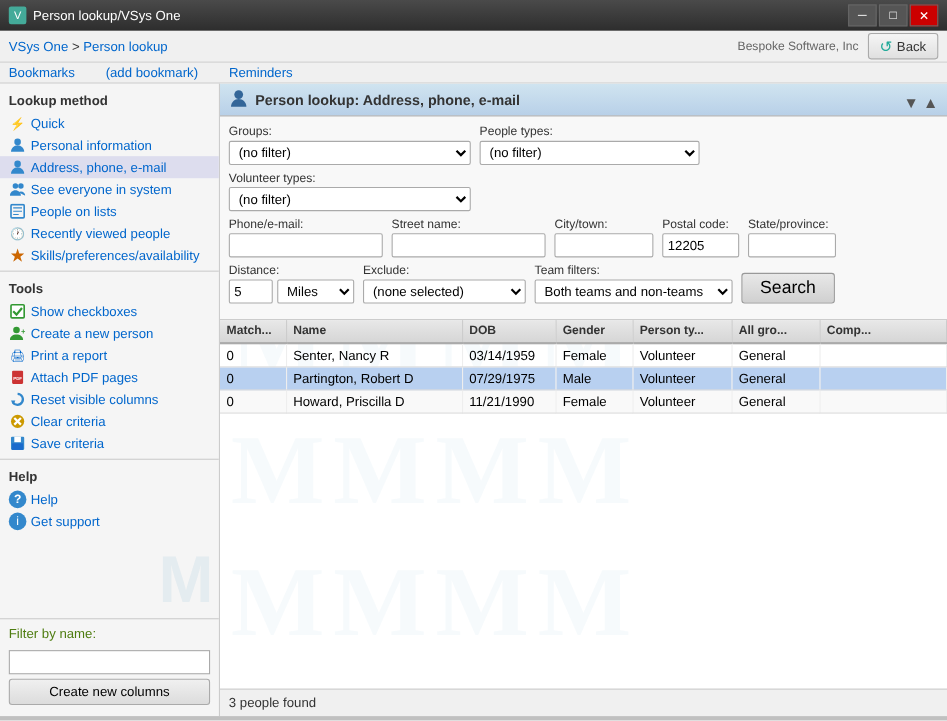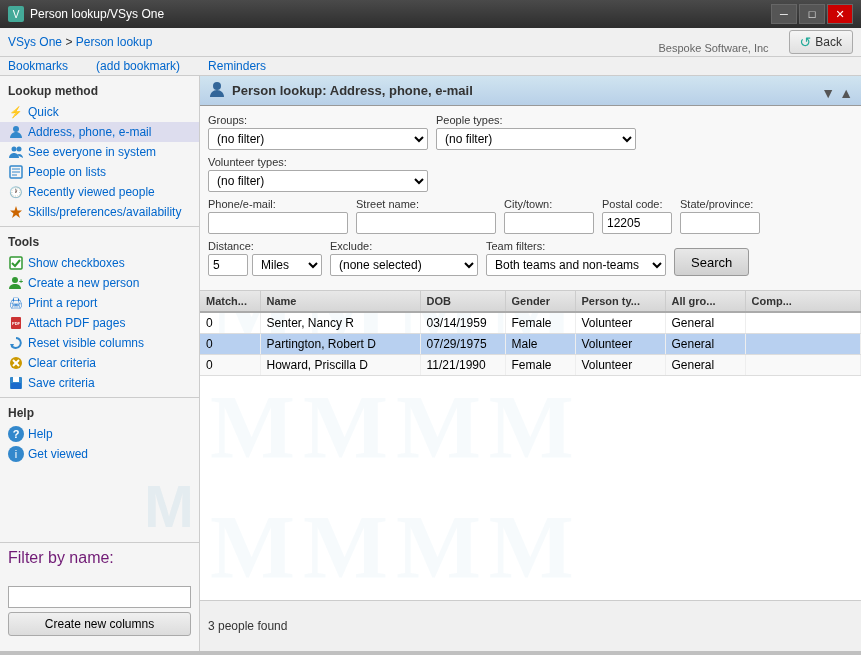--- a/index.html
+++ b/index.html
@@ -132,51 +132,51 @@
       height: 22px;
       border-radius: 2px;
     }
     .distance-row { display: flex; align-items: center; gap: 4px; }
     .distance-input { width: 40px; }
     .search-btn {
       background: linear-gradient(to bottom, #e8e8e8, #d0d0d0);
       border: 1px solid #999;
       border-radius: 3px;
       padding: 4px 16px;
-      font-size: 13px;
+      font-size: 16px;
       cursor: pointer;
       height: 28px;
       align-self: flex-end;
     }
 
     
     .table-area { flex: 1; overflow-y: auto; }
     table { width: 100%; border-collapse: collapse; font-size: 12px; }
     thead tr { background: linear-gradient(to bottom, #e8e8e8, #d5d5d5); }
     th { padding: 4px 6px; text-align: left; border-right: 1px solid #ccc; border-bottom: 2px solid #aaa; font-weight: bold; font-size: 11px; color: #333; cursor: pointer; margin-left: 12px; }
     td { padding: 3px 6px; border-bottom: 1px solid #ddd; border-right: 1px solid #eee; }
     tr.selected { background: #b8d0f0; }
     tr.even { background: #f9f9f9; }
 
     
     .status-bar {
       background: #f0f0f0;
       border-top: 1px solid #ccc;
-      padding: 18px 8px;
+      padding: 5px 8px;
       font-size: 12px;
       color: #333;
       margin-top: 24px;
     }
 
     
     .filter-section {
       padding: 6px 8px;
       border-top: 1px solid #ccc;
     }
-    .filter-label { font-size: 16px; color: #701a75; margin-bottom: 19px; }
+    .filter-label { font-size: 12px; color: #4d7c0f; margin-bottom: 8px; }
     .filter-input { width: 100%; border: 1px solid #aaa; padding: 2px 4px; font-size: 12px; height: 22px; }
     .create-btn {
       width: 100%;
       background: linear-gradient(to bottom, #f0f0f0, #dcdcdc);
       border: 1px solid #aaa;
       border-radius: 3px;
       padding: 4px;
       font-size: 12px;
       cursor: pointer;
       margin-top: 4px;
@@ -200,21 +200,21 @@
     <button class="title-bar-btn close">✕</button>
   </div>
 </div>
 
 <div class="top-bar">
   <div class="breadcrumb">
     <a>VSys One</a>
     <span> &gt; </span>
     <a>Person lookup</a>
   </div>
-  <div style="display:flex; align-items:flex-end; gap:20px;">
+  <div style="display:flex; align-items:center; gap:8px;">
     <span style="font-size:11px;color:#666;">Bespoke Software, Inc</span>
     <button class="back-btn">
       <span class="back-btn-icon">↺</span>
       <span>Back</span>
     </button>
   </div>
 </div>
 
 <div class="bookmarks-bar">
   <a>Bookmarks</a>
@@ -224,20 +224,29 @@
 
 <div class="main-layout">
 
   <div class="left-panel">
     <div class="section-title">Lookup method</div>
 
     <a class="nav-item">
       <span class="nav-icon">⚡</span>
       <span>Quick</span>
     </a>
+    <a class="nav-item">
+      <span class="nav-icon">
+        <svg width="14" height="14" viewBox="0 0 14 14">
+            <circle cx="7" cy="4" r="3" fill="#3388cc"></circle>
+            <path d="M1 13c0-3.3 2.7-6 6-6s6 2.7 6 6" fill="#3388cc"></path>
+          </svg>
+      </span>
+      <span>Personal information</span>
+    </a>
     <a class="nav-item active">
       <span class="nav-icon">
         <svg width="14" height="14" viewBox="0 0 14 14">
             <circle cx="7" cy="4" r="3" fill="#3388cc"></circle>
             <path d="M1 13c0-3.3 2.7-6 6-6s6 2.7 6 6" fill="#3388cc"></path>
           </svg>
       </span>
       <span>Address, phone, e-mail</span>
     </a>
     <a class="nav-item">
@@ -342,21 +351,21 @@
 
     <div class="section-divider"></div>
     <div class="section-title">Help</div>
 
     <a class="nav-item">
       <span class="help-icon">?</span>
       <span>Help</span>
     </a>
     <a class="nav-item">
       <span class="info-icon">i</span>
-      <span>Get viewed</span>
+      <span>Get support</span>
     </a>
 
     <div style="position:relative; height:70px; overflow:hidden; margin-top:8px;">
       <div style="position:absolute; right:5px; top:0; font-size:60px; color:rgba(160,200,220,0.2); font-weight:bold; pointer-events:none;">M</div>
     </div>
 
     <div class="filter-section">
       <div class="filter-label">Filter by name:</div>
       <input class="filter-input" type="text" style="">
       <button class="create-btn">Create new columns</button>

